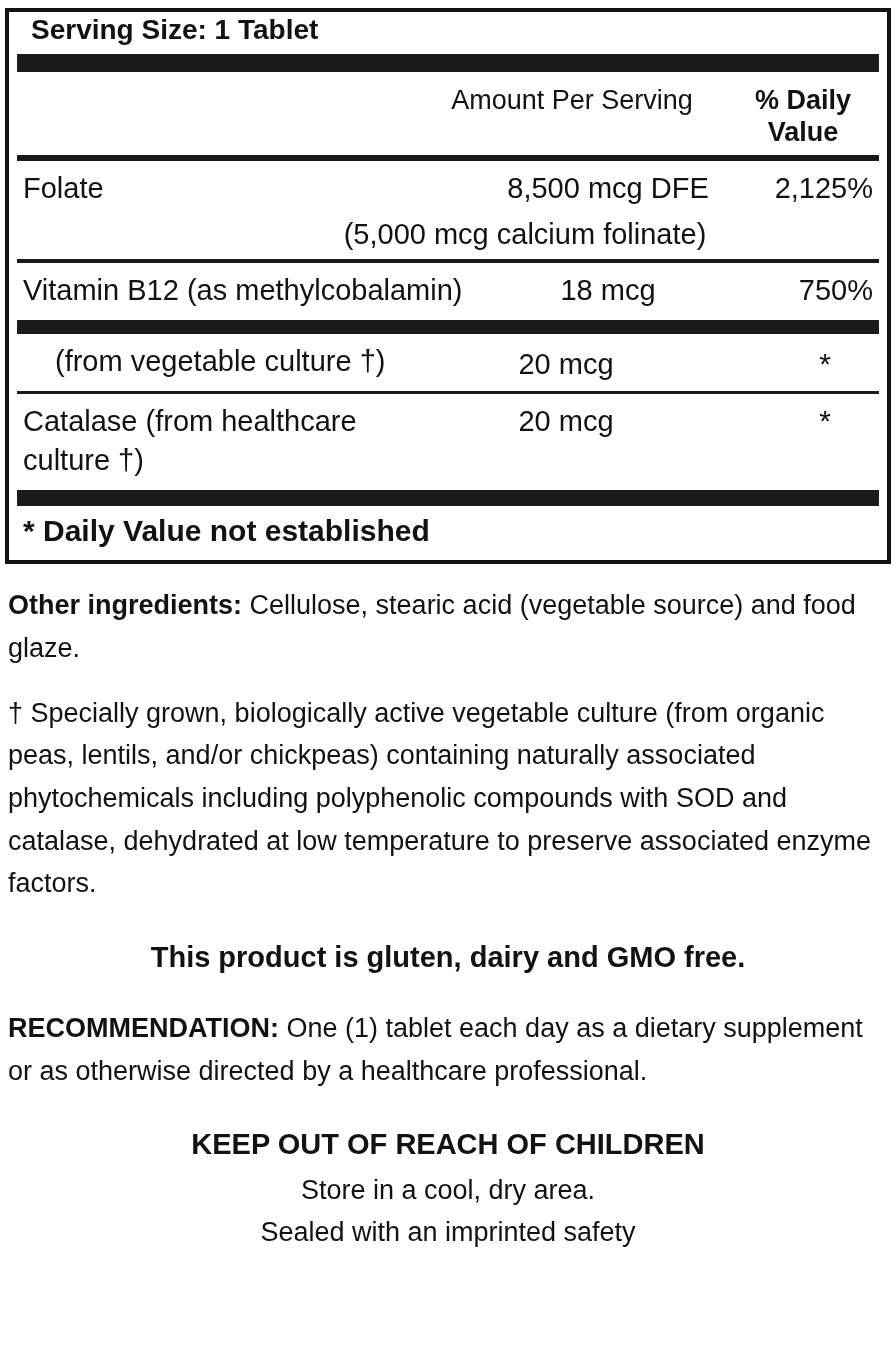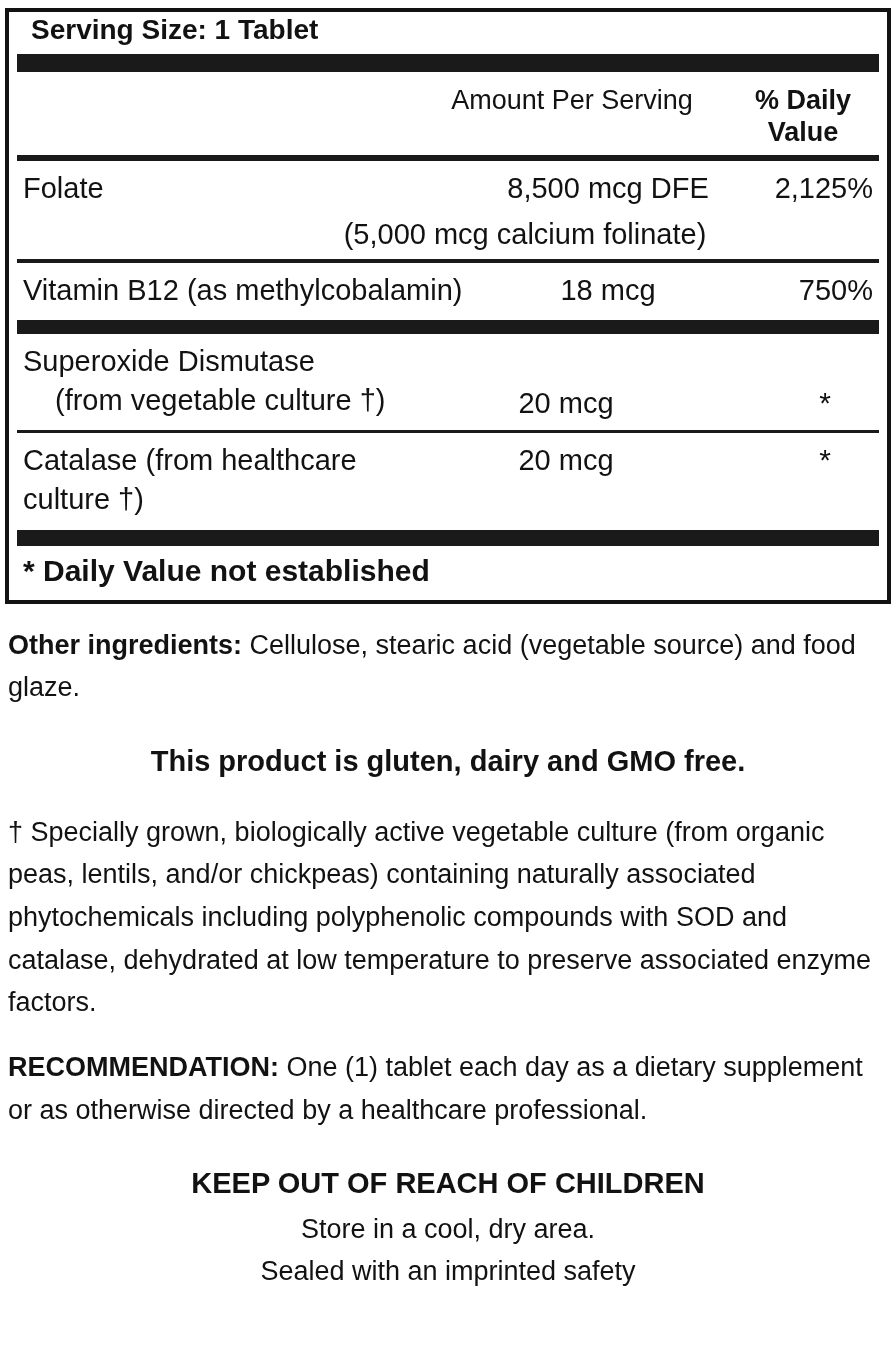--- a/index.html
+++ b/index.html
@@ -132,21 +132,20 @@
     <div class="cells row-pad">
       <div class="col-name">Vitamin B12 (as methylcobalamin)</div>
       <div class="col-amount">18 mcg</div>
       <div class="col-dv">750%</div>
     </div>
 
     <div class="bar bar-mid"></div>
 
     <div class="cells align-end row-pad">
       <div class="col-name">
-        <div>Superoxide Dismutase</div>
         <div class="name-indent">(from vegetable culture †)</div>
       </div>
       <div class="col-amount">20 mcg</div>
       <div class="col-dv dv-star">*</div>
     </div>
 
     <div class="rule-thin"></div>
 
     <div class="cells row-pad">
       <div class="col-name">Catalase (from healthcare culture †)</div>
@@ -156,23 +155,23 @@
 
     <div class="bar bar-foot"></div>
 
     <div class="footnote">* Daily Value not established</div>
   </div>
 
   <div class="sections">
 
     <p class="para"><span class="bold-inline">Other ingredients:</span><span> Cellulose, stearic acid (vegetable source) and food glaze.</span></p>
 
+    <p class="para">† Specially grown, biologically active vegetable culture (from organic peas, lentils, and/or chickpeas) containing naturally associated phytochemicals including polyphenolic compounds with SOD and catalase, dehydrated at low temperature to preserve associated enzyme factors.</p>
+
     <p class="para center claim">This product is gluten, dairy and GMO free.</p>
-
-    <p class="para">† Specially grown, biologically active vegetable culture (from organic peas, lentils, and/or chickpeas) containing naturally associated phytochemicals including polyphenolic compounds with SOD and catalase, dehydrated at low temperature to preserve associated enzyme factors.</p>
 
     <p class="para"><span class="bold-inline">RECOMMENDATION:</span><span> One (1) tablet each day as a dietary supplement or as otherwise directed by a healthcare professional.</span></p>
 
     <p class="para center keep-out">KEEP OUT OF REACH OF CHILDREN</p>
 
     <div class="center storage-line">Store in a cool, dry area.</div>
     <div class="center storage-line">Sealed with an imprinted safety</div>
 
   </div>
 </div>

